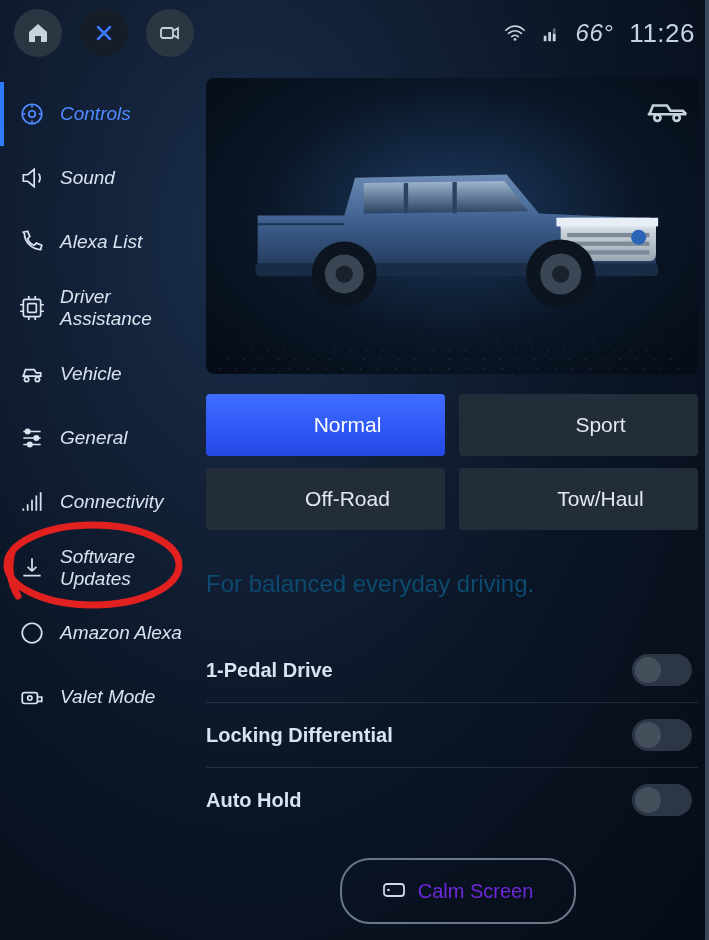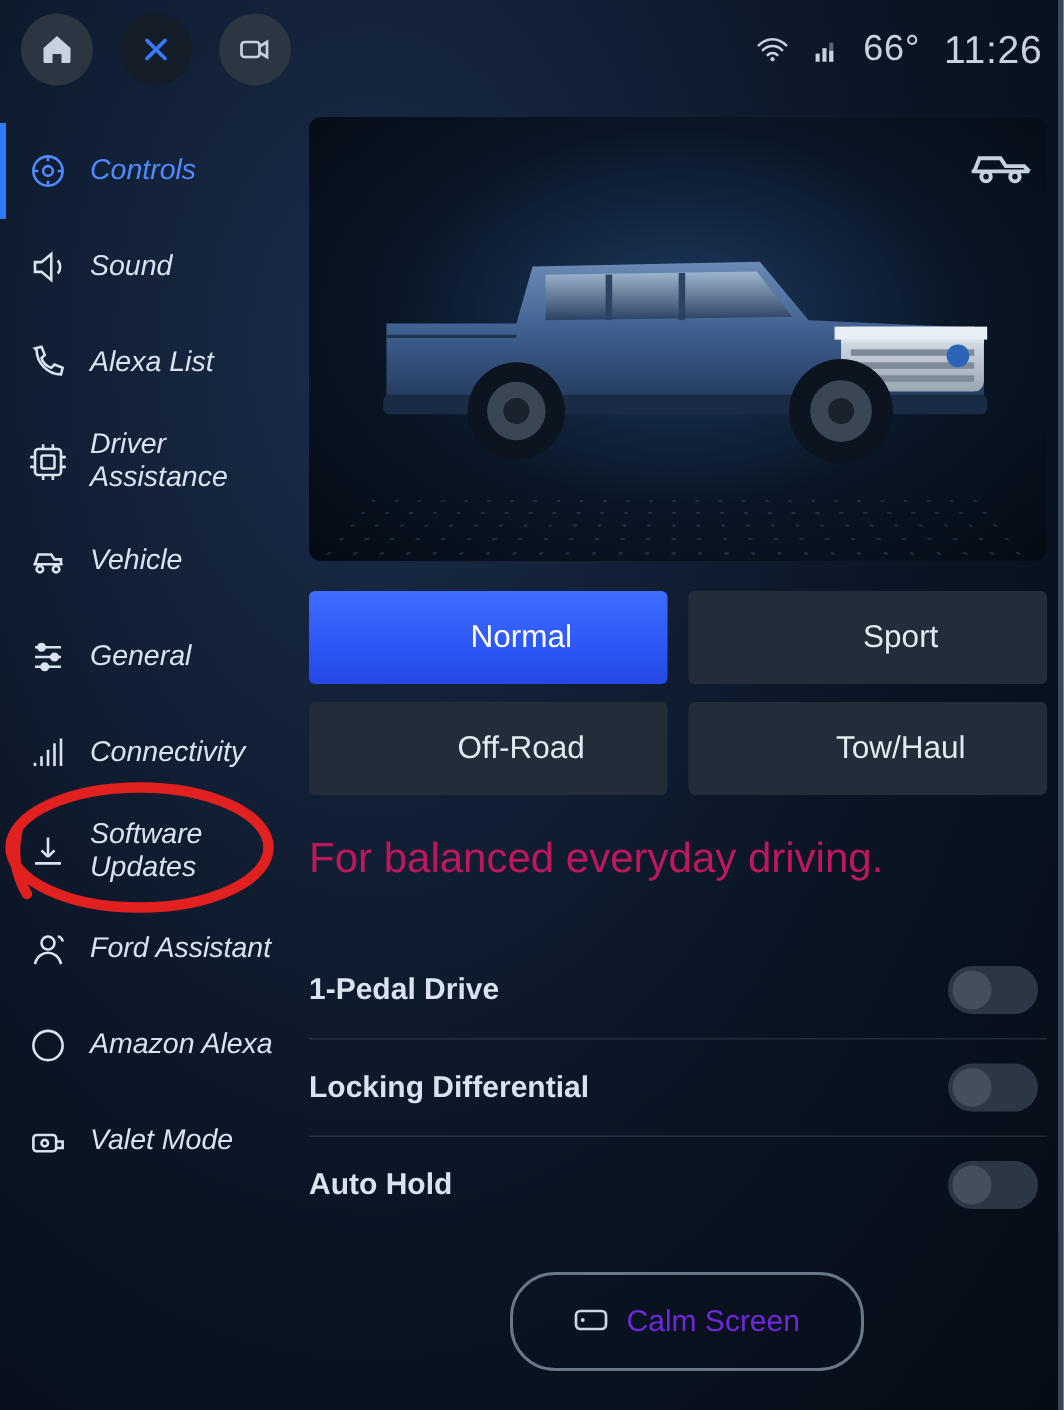--- a/index.html
+++ b/index.html
@@ -28,21 +28,21 @@
   .circle-btn.dark { background: #151d28; color: #3a7aff; }
   .circle-btn svg { width: 24px; height: 24px; }
   .status-right {
     margin-left: auto;
     display: flex; align-items: center; gap: 16px;
     color: #c6d2de;
     font-size: 22px;
     font-weight: 500;
     letter-spacing: 0.5px;
   }
-  .status-right .temp { font-size: 24px; }
+  .status-right .temp { font-size: 24px; font-style: italic; }
   .status-right .time { font-size: 26px; font-weight: 500; }
 
   
   .layout {
     display: flex;
     height: calc(100% - 60px);
   }
   .sidebar {
     width: 196px;
     padding-top: 22px;
@@ -139,23 +139,23 @@
     color: #e1e9f1;
     cursor: pointer;
     padding-left: 44px;
   }
   .mode-btn.active {
     background: linear-gradient(180deg, #3f6dff 0%, #2d57f6 60%, #2648e3 100%);
     color: #fff;
   }
 
   .mode-desc {
-    margin-top: 26px;
-    font-size: 28px;
-    color: #be185d;
+    margin-top: 40px;
+    font-size: 24px;
+    color: #0c4a6e;
     width: 492px;
   }
 
   .settings {
     margin-top: 40px;
     width: 492px;
   }
   .setting-row {
     display: flex;
     align-items: center;
@@ -328,29 +328,20 @@
         </span>
       <span class="side-label">Software Updates</span>
       <span class="annot-circle">
         <svg viewBox="0 0 190 98">
             <ellipse cx="95" cy="49" rx="86" ry="40" fill="none" stroke="#e12020" stroke-width="7"></ellipse>
             <path d="M20 80 Q 8 60 14 36" fill="none" stroke="#e12020" stroke-width="7" stroke-linecap="round"></path>
           </svg>
       </span>
     </div>
 
-    <div class="side-item">
-      <span class="icon">
-          <svg viewBox="0 0 24 24">
-            <circle cx="12" cy="8" r="4"></circle>
-            <path d="M4 21c1-5 5-7 8-7s7 2 8 7M18 4c2 0 3 2 3 3"></path>
-          </svg>
-        </span>
-      <span class="side-label">Ford Assistant</span>
-    </div>
 
     <div class="side-item">
       <span class="icon">
           <svg viewBox="0 0 24 24">
             <circle cx="12" cy="12" r="9"></circle>
           </svg>
         </span>
       <span class="side-label">Amazon Alexa</span>
     </div>
 

